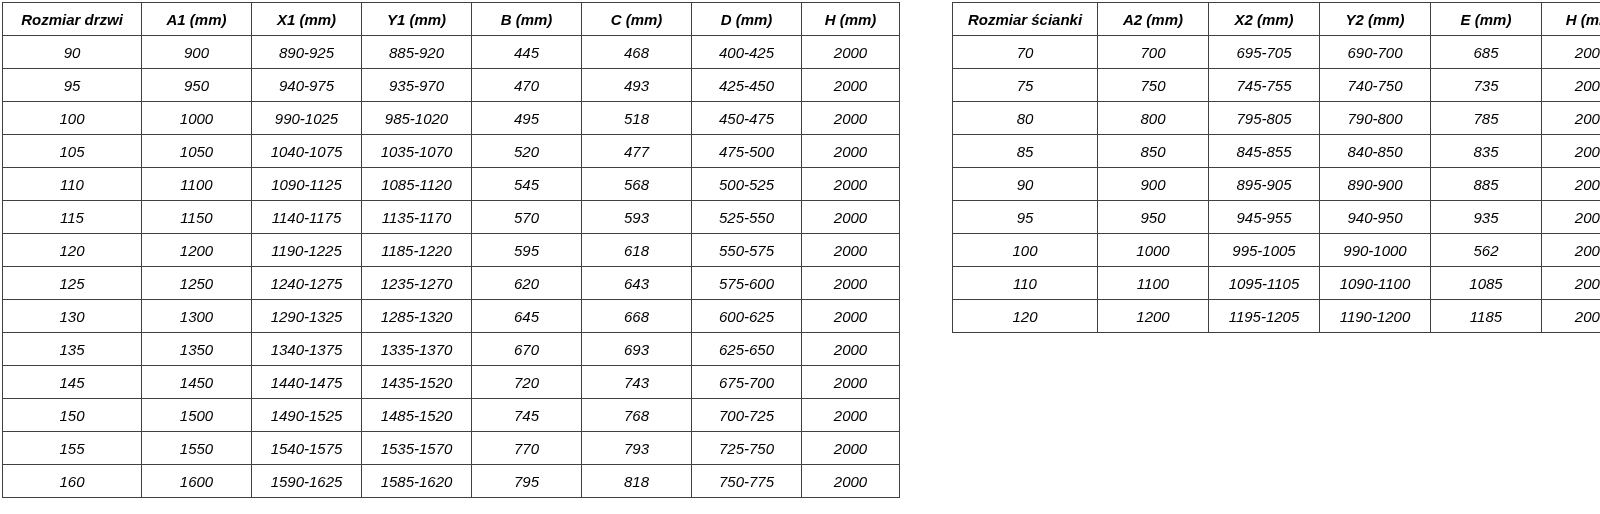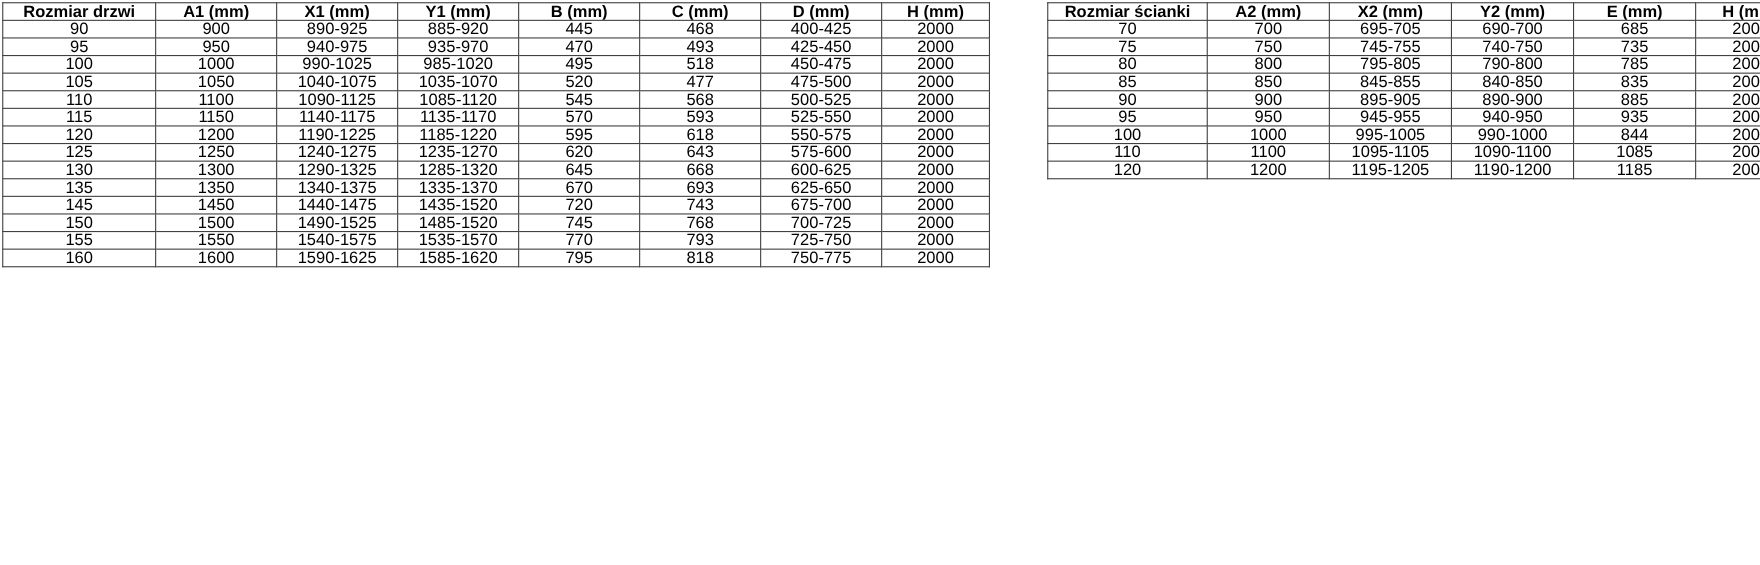--- a/index.html
+++ b/index.html
@@ -28,21 +28,22 @@
     text-align: center;
     vertical-align: middle;
     padding: 0 4px;
     font-size: 15px;
     line-height: 1;
     white-space: nowrap;
     overflow: hidden;
     color: #000000;
   }
   table.spec tr {
-    height: 16px;
+    height: 33px;
+    font-style: italic;
   }
   table.spec th {
     font-weight: bold;
   }
   table.spec td {
     font-weight: normal;
   }
   
   .door-table { left: 2px; width: 831px; }
   .door-table th { width: 101px; }
@@ -272,21 +273,21 @@
           <td>945-955</td>
           <td>940-950</td>
           <td>935</td>
           <td>2000</td>
         </tr>
         <tr>
           <td>100</td>
           <td>1000</td>
           <td>995-1005</td>
           <td>990-1000</td>
-          <td>844</td>
+          <td>562</td>
           <td>2000</td>
         </tr>
         <tr>
           <td>110</td>
           <td>1100</td>
           <td>1095-1105</td>
           <td>1090-1100</td>
           <td>1085</td>
           <td>2000</td>
         </tr>

